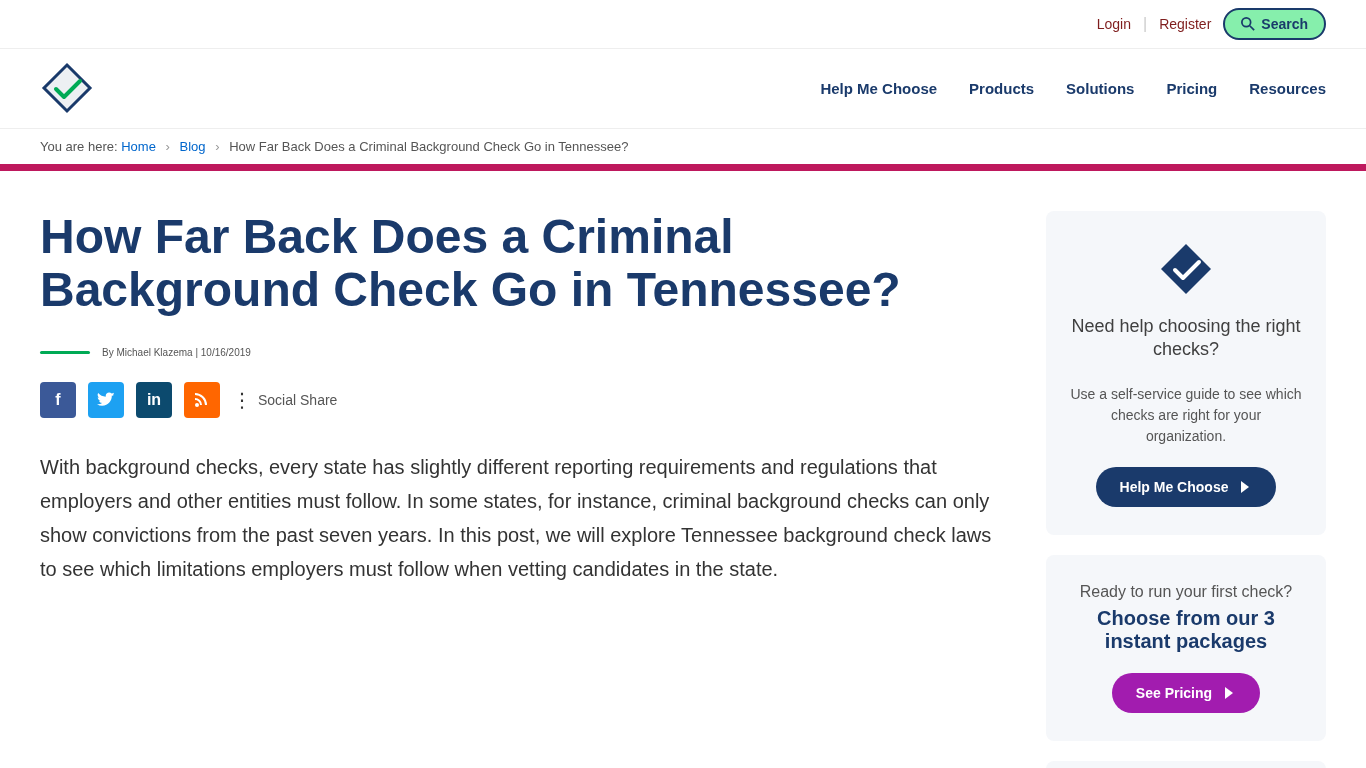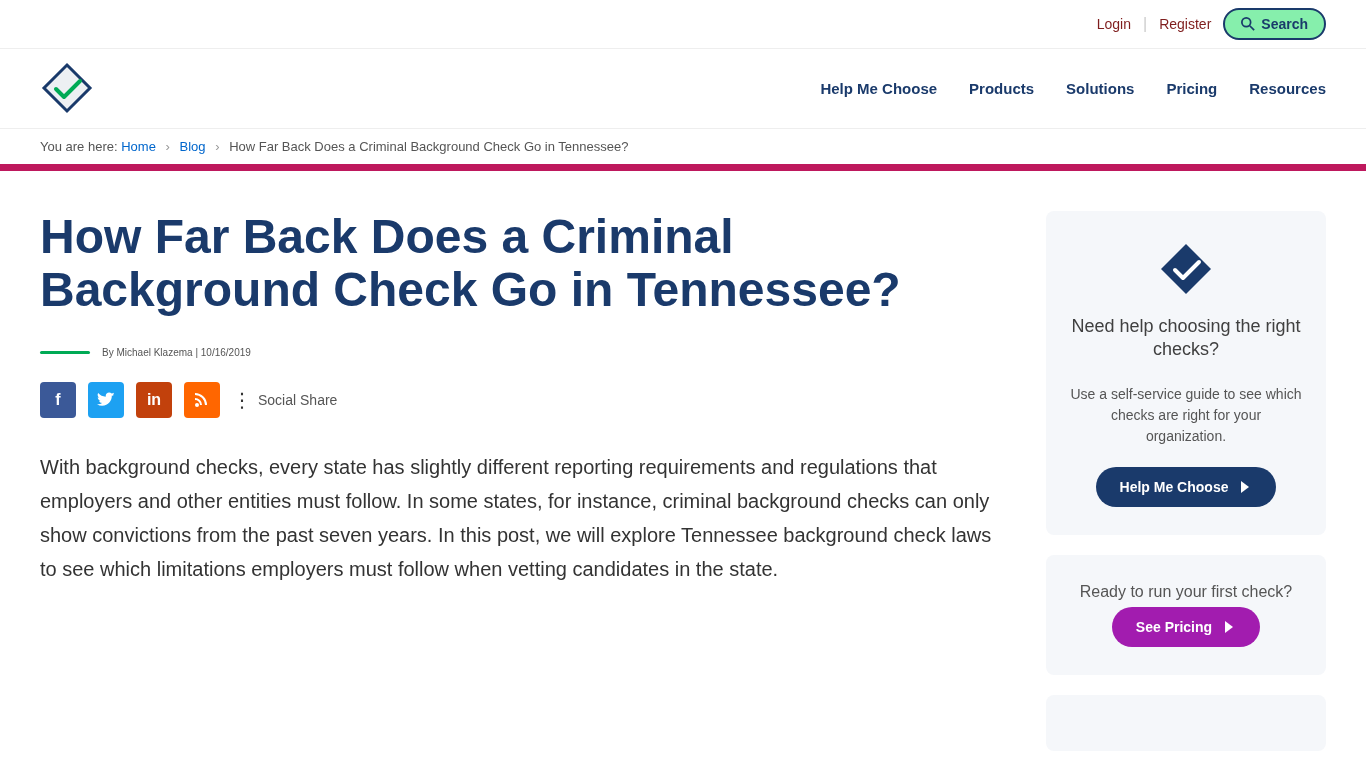--- a/index.html
+++ b/index.html
@@ -143,21 +143,21 @@
       display: flex;
       align-items: center;
       justify-content: center;
       color: white;
       font-size: 16px;
       font-weight: bold;
       cursor: pointer;
     }
     .fb { background: #3b5998; }
     .tw { background: #1da1f2; }
-    .li { background: #c2410c; }
+    .li { background: #0c4a6e; }
     .rss { background: #f60; }
     .share-more {
       display: flex;
       align-items: center;
       gap: 6px;
       color: #555;
       font-size: 14px;
       cursor: pointer;
     }
     .dots-icon { font-size: 20px; color: #333; }
@@ -333,20 +333,21 @@
       <a href="#" class="card-btn">
         <span>Help Me Choose</span>
         <svg width="16" height="16" viewBox="0 0 16 16" fill="white">
           <polygon points="5,2 13,8 5,14"></polygon>
         </svg>
       </a>
     </div>
 
     <div class="sidebar-card">
       <div class="card2-title">Ready to run your first check?</div>
+      <div class="card2-main">Choose from our 3 instant packages</div>
       <a href="#" class="card-btn card-btn-green">
         <span>See Pricing</span>
         <svg width="16" height="16" viewBox="0 0 16 16" fill="white">
           <polygon points="5,2 13,8 5,14"></polygon>
         </svg>
       </a>
     </div>
 
     <div class="sidebar-card">
       

